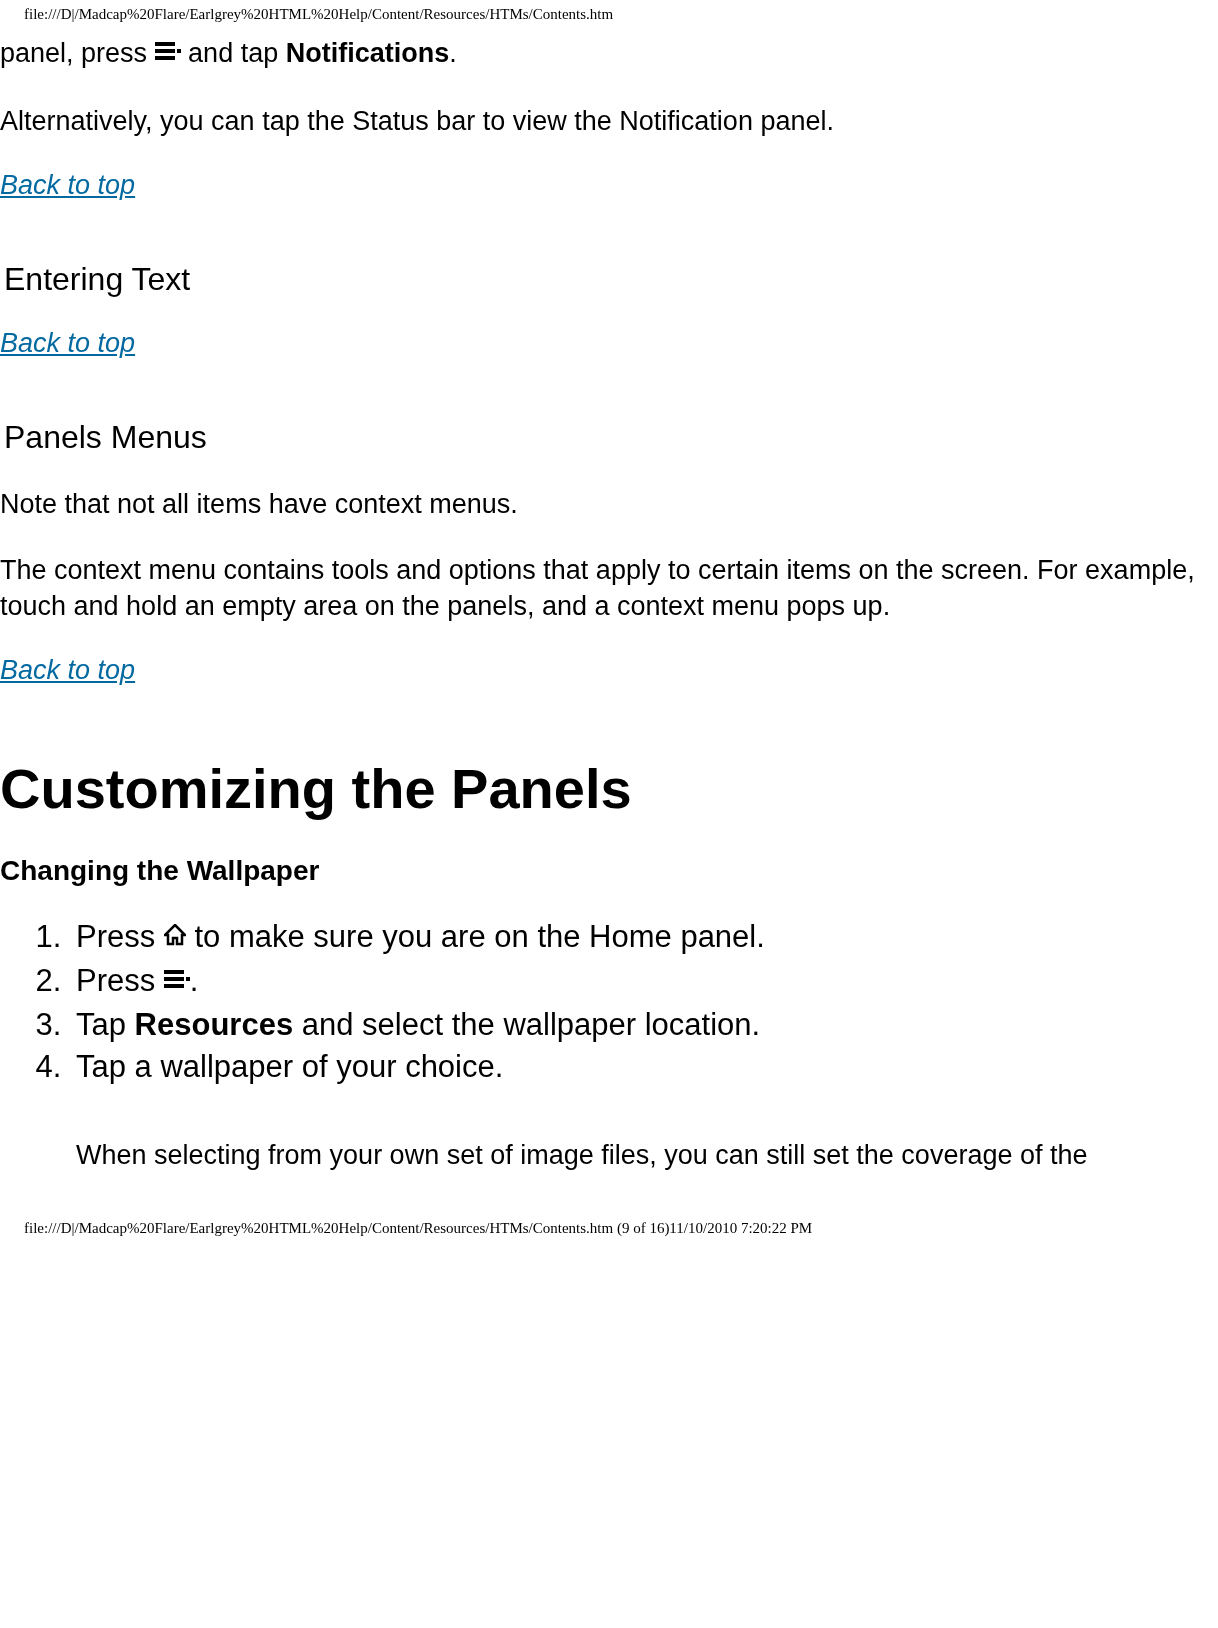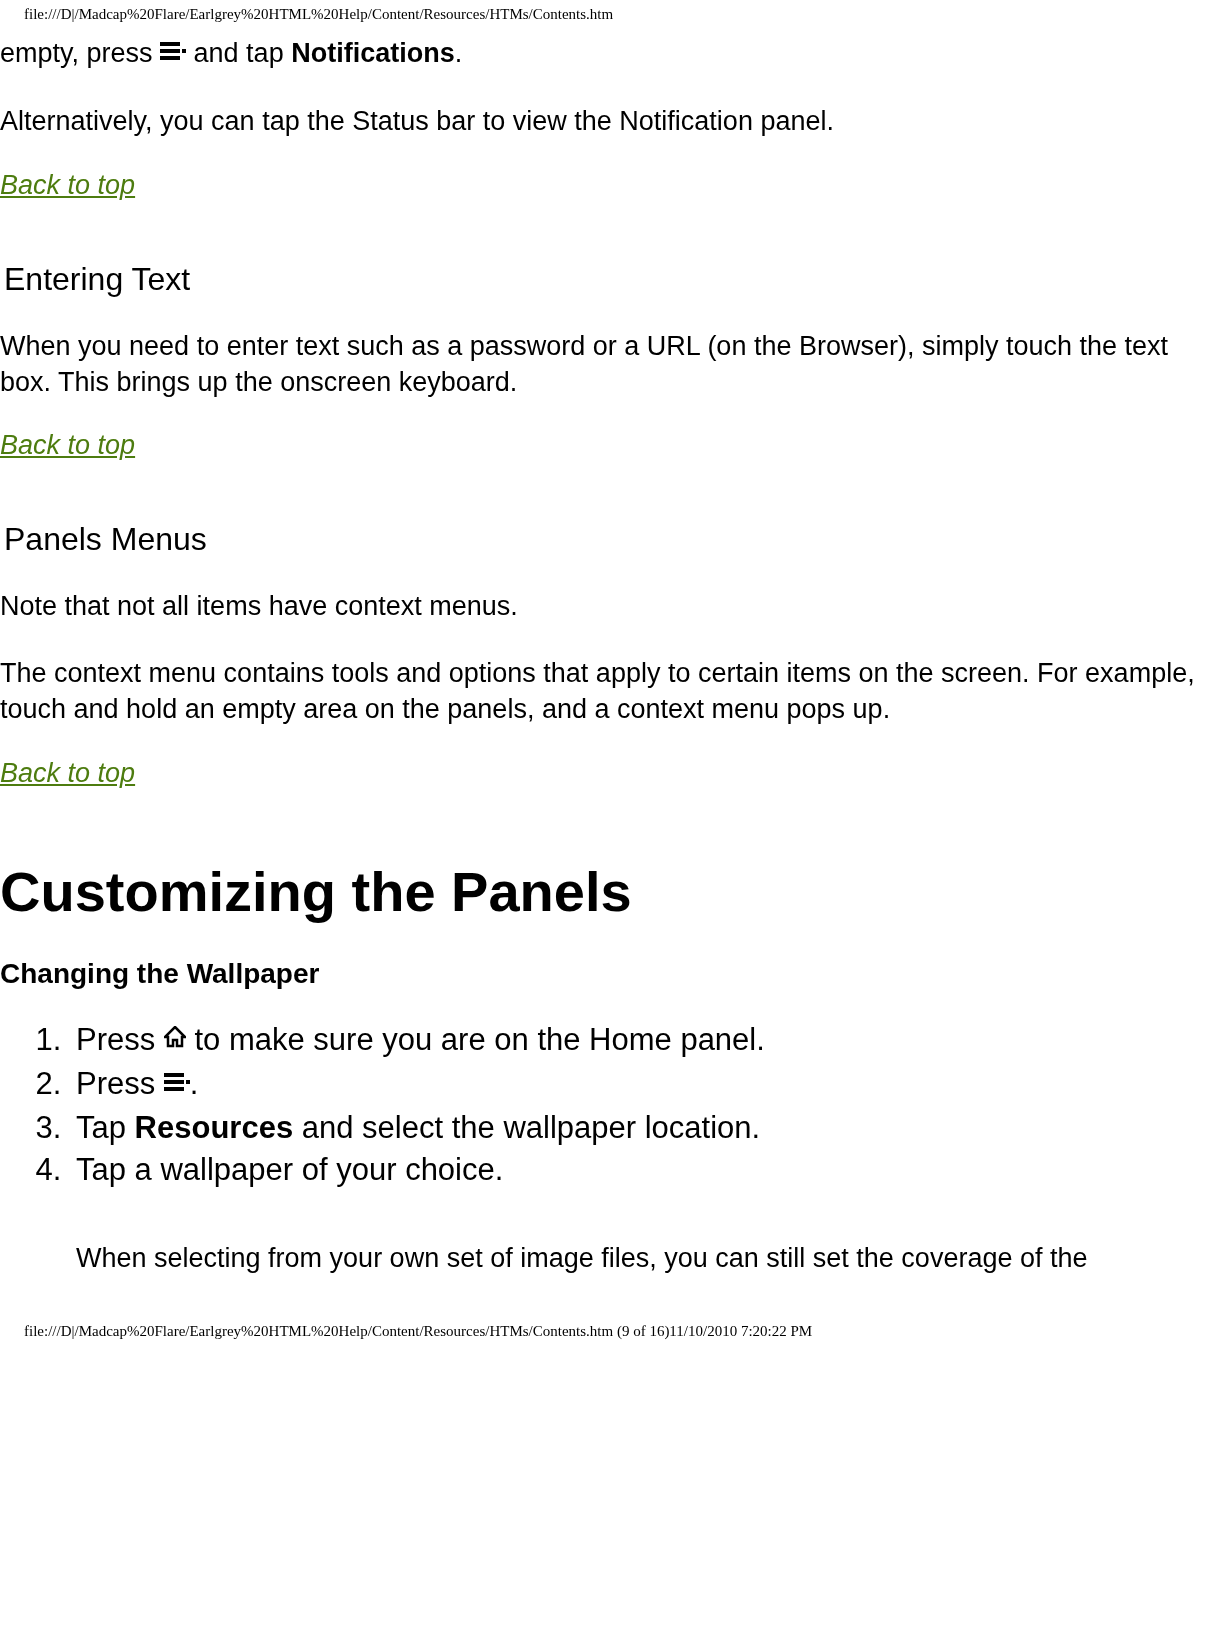--- a/index.html
+++ b/index.html
@@ -32,21 +32,21 @@
       font-size: 56px;
       font-weight: bold;
       margin: 70px 0 34px 0;
     }
     h2.sub {
       font-size: 28px;
       font-weight: bold;
       margin: 0 0 30px 0;
     }
     a.backtop {
-      color: #4d7c0f;
+      color: #0369a1;
       text-decoration: underline;
       font-style: italic;
       font-size: 27px;
     }
     .backtop-wrap {
       margin: 0 0 10px 0;
     }
     ol {
       font-size: 31px;
       padding-left: 70px;
@@ -79,37 +79,36 @@
     b { font-weight: bold; }
   </style>
 </head>
 <body>
 
 <div class="header-path">file:///D|/Madcap%20Flare/Earlgrey%20HTML%20Help/Content/Resources/HTMs/Contents.htm</div>
 
 <div class="content">
 
   <p>
-    <span>empty, press </span><span class="icon-menu"><svg width="26" height="22" viewBox="0 0 26 22">
+    <span>panel, press </span><span class="icon-menu"><svg width="26" height="22" viewBox="0 0 26 22">
           <rect x="0" y="2" width="20" height="4" fill="#000"></rect>
           <rect x="0" y="9" width="20" height="4" fill="#000"></rect>
           <rect x="0" y="16" width="20" height="4" fill="#000"></rect>
           <rect x="22" y="9" width="4" height="4" fill="#000"></rect>
         </svg></span><span> and tap </span><b>Notifications</b><span>.</span>
   </p>
 
   <p>Alternatively, you can tap the Status bar to view the Notification panel.</p>
 
   <div class="backtop-wrap">
     <a href="#" class="backtop">Back to top</a>
   </div>
 
   <h2>Entering Text</h2>
 
-  <p>When you need to enter text such as a password or a URL (on the Browser), simply touch the text box. This brings up the onscreen keyboard.</p>
 
   <div class="backtop-wrap">
     <a href="#" class="backtop">Back to top</a>
   </div>
 
   <h2>Panels Menus</h2>
 
   <p>Note that not all items have context menus.</p>
 
   <p>The context menu contains tools and options that apply to certain items on the screen. For example, touch and hold an empty area on the panels, and a context menu pops up.</p>

